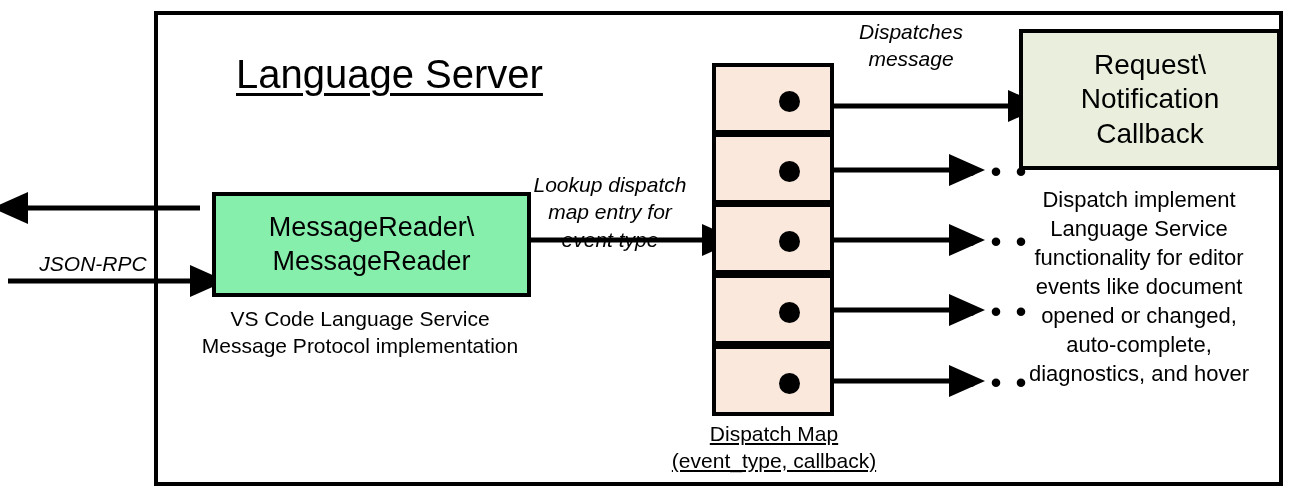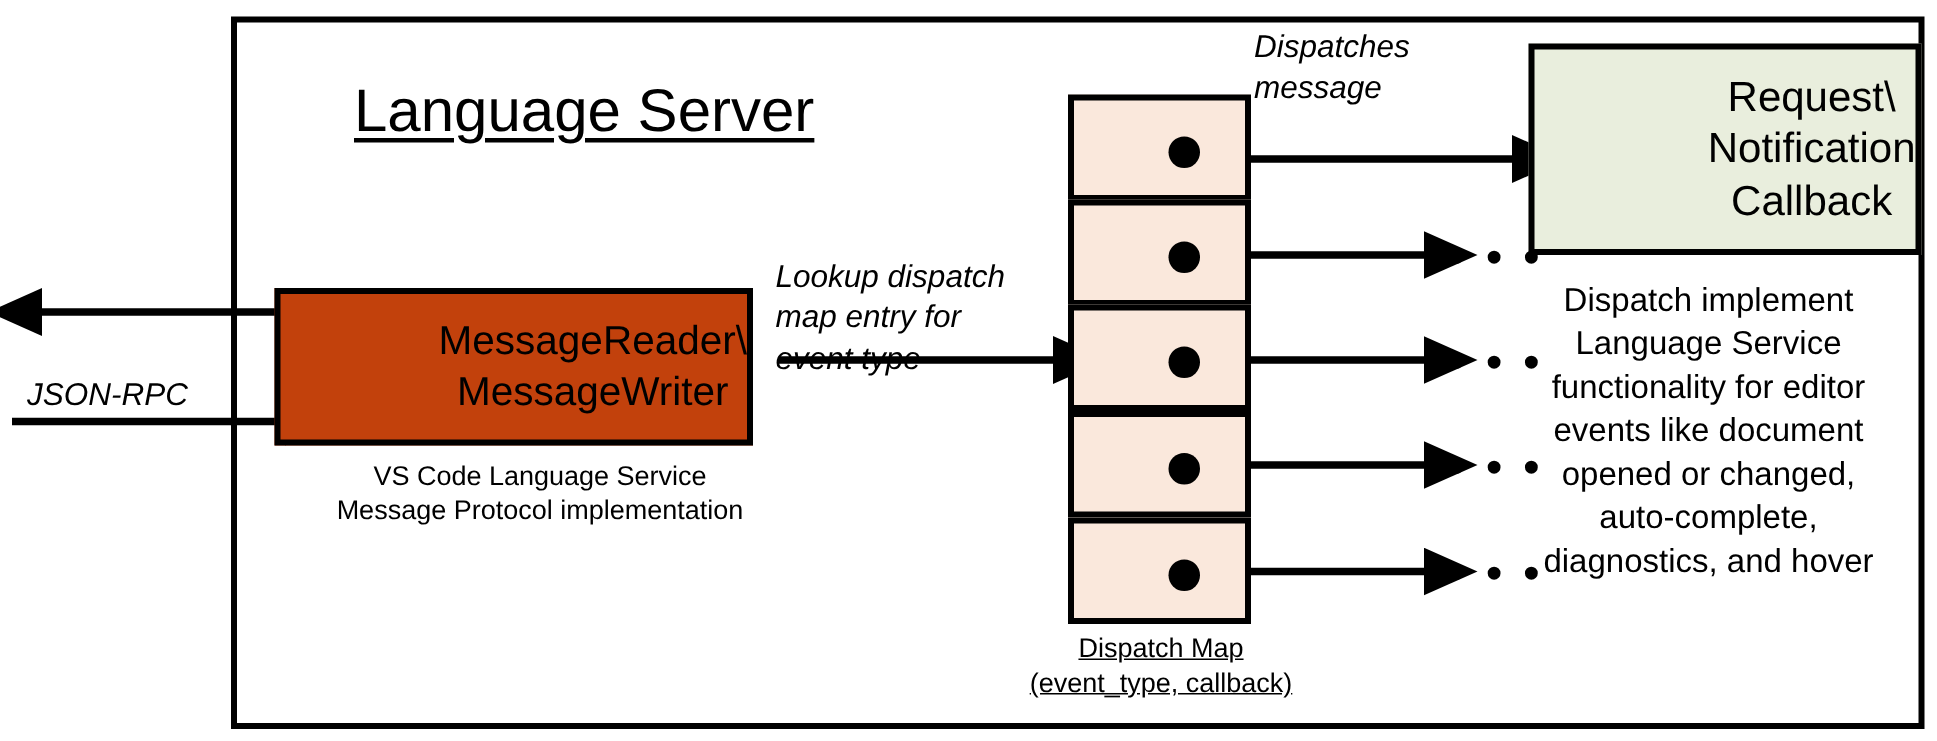--- a/index.html
+++ b/index.html
@@ -37,29 +37,29 @@
     text-decoration-thickness: 3px;
     white-space: nowrap;
   }
   
   .box {
     position: absolute;
     border: 4px solid #000000;
     box-sizing: border-box;
     display: flex;
     align-items: center;
-    justify-content: flex-end;
+    justify-content: center;
     text-align: center;
   }
   .reader-box {
-    left: 183px;
+    left: 212px;
     top: 192px;
     width: 319px;
     height: 105px;
-    background: #c2410c;
+    background: #86efac;
     font-size: 27px;
     line-height: 1.25;
   }
   .callback-box {
     left: 1019px;
     top: 29px;
     width: 262px;
     height: 141px;
     background: #e9eedd;
     font-size: 28px;
@@ -88,21 +88,21 @@
     top: 24px;
     width: 21px;
     height: 21px;
     border-radius: 50%;
     background: #000000;
   }
   
   .caption {
     position: absolute;
     text-align: center;
-    font-size: 18px;
+    font-size: 21px;
     line-height: 1.28;
   }
   .reader-caption {
     left: 190px;
     top: 306px;
     width: 340px;
   }
   .map-caption {
     left: 645px;
     top: 421px;
@@ -115,21 +115,21 @@
     width: 272px;
     font-size: 22px;
     line-height: 1.32;
   }
   
   .edge-label {
     position: absolute;
     font-style: italic;
     font-size: 21px;
     line-height: 1.3;
-    text-align: left;
+    text-align: center;
   }
   .label-jsonrpc {
     left: 18px;
     top: 222px;
     width: 150px;
     margin-top: 28px;
   }
   .label-lookup {
     left: 517px;
     top: 155px;
@@ -200,21 +200,21 @@
       <line x1="828" y1="310" x2="955" y2="310" stroke="#000000" stroke-width="5" marker-end="url(#ah)"></line>
     </g>
     <g>
       <line x1="828" y1="381" x2="955" y2="381" stroke="#000000" stroke-width="5" marker-end="url(#ah)"></line>
     </g>
   </svg>
 
   <div class="box reader-box">
     <div>
       <div>MessageReader\</div>
-      <div>MessageWriter</div>
+      <div>MessageReader</div>
     </div>
   </div>
 
   <div class="caption reader-caption">
     <div>VS Code Language Service</div>
     <div>Message Protocol implementation</div>
   </div>
 
   <div class="dispatch-map">
     <div class="map-cell" style="top:0px;">

